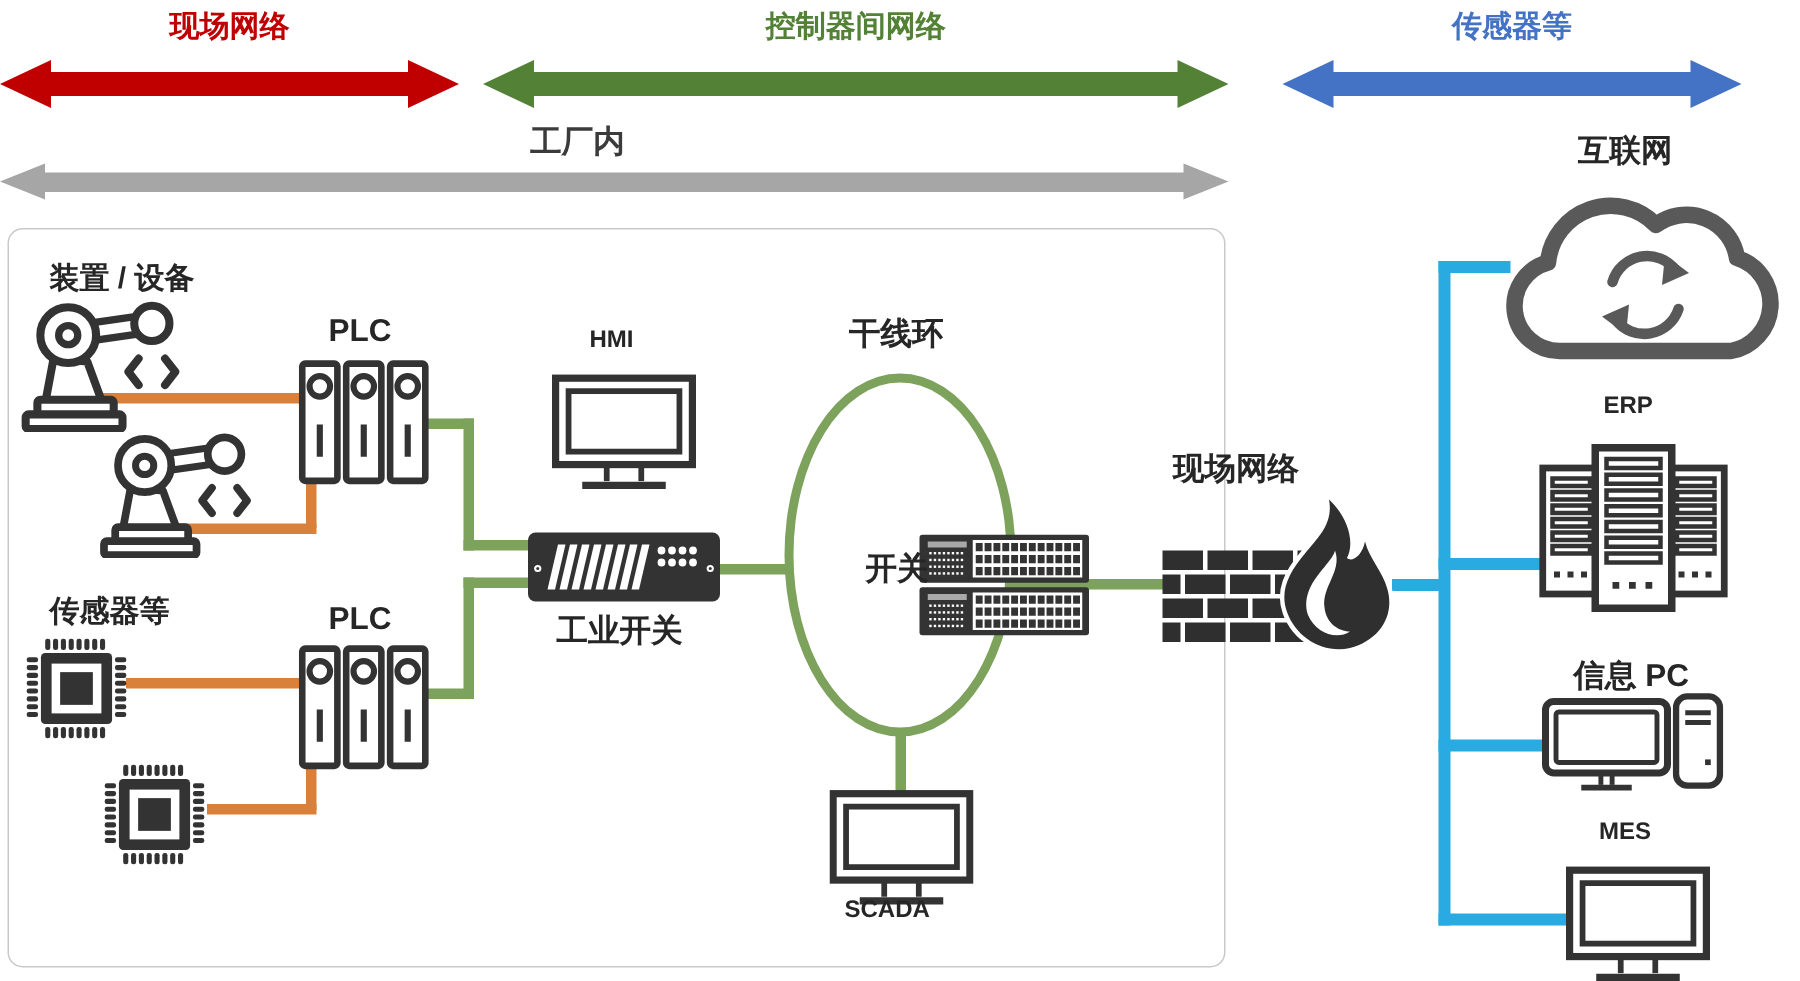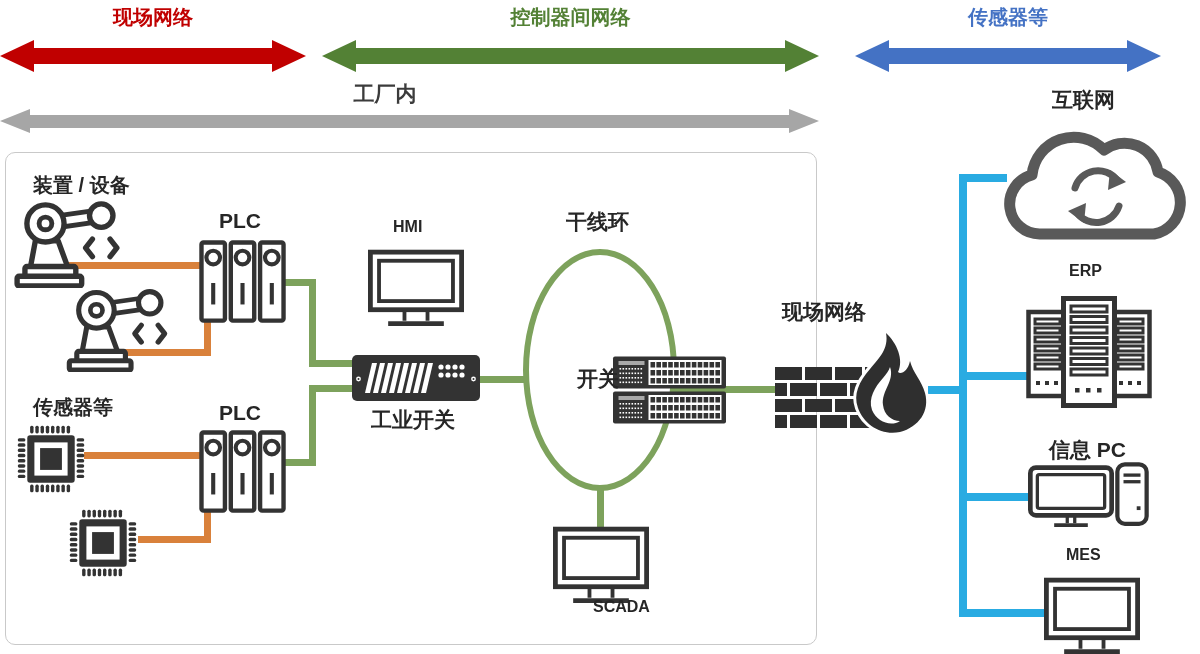--- a/index.html
+++ b/index.html
@@ -437,21 +437,21 @@
 
   <svg class="icon" style="left:553px;top:525px;" width="96" height="86" viewBox="0 0 100 86">
     <g stroke="#333" fill="#fff">
       <rect x="2.5" y="2.5" width="95" height="60" stroke-width="5"></rect>
       <rect x="11.5" y="11.5" width="77" height="42" stroke-width="4"></rect>
       <line x1="38" y1="63" x2="38" y2="74" stroke-width="4"></line>
       <line x1="62" y1="63" x2="62" y2="74" stroke-width="4"></line>
       <line x1="21" y1="77" x2="79" y2="77" stroke-width="5"></line>
     </g>
   </svg>
-  <div class="node-label fs22" style="left:593px;top:598px;">SCADA</div>
+  <div class="node-label fs22" style="left:563px;top:598px;">SCADA</div>
 
   <div class="node-label fs21" style="left:782px;top:298px;">现场网络</div>
   <svg class="icon" style="left:773px;top:331px;" width="160" height="106" viewBox="0 0 160 106">
     <g fill="#2F2F2F">
       <rect x="2" y="36" width="27" height="13"></rect>
         <rect x="32" y="36" width="27" height="13"></rect>
         <rect x="62" y="36" width="27" height="13"></rect>
         <rect x="92" y="36" width="6" height="13"></rect>
       <rect x="2" y="52" width="12" height="13"></rect>
         <rect x="17" y="52" width="27" height="13"></rect>

